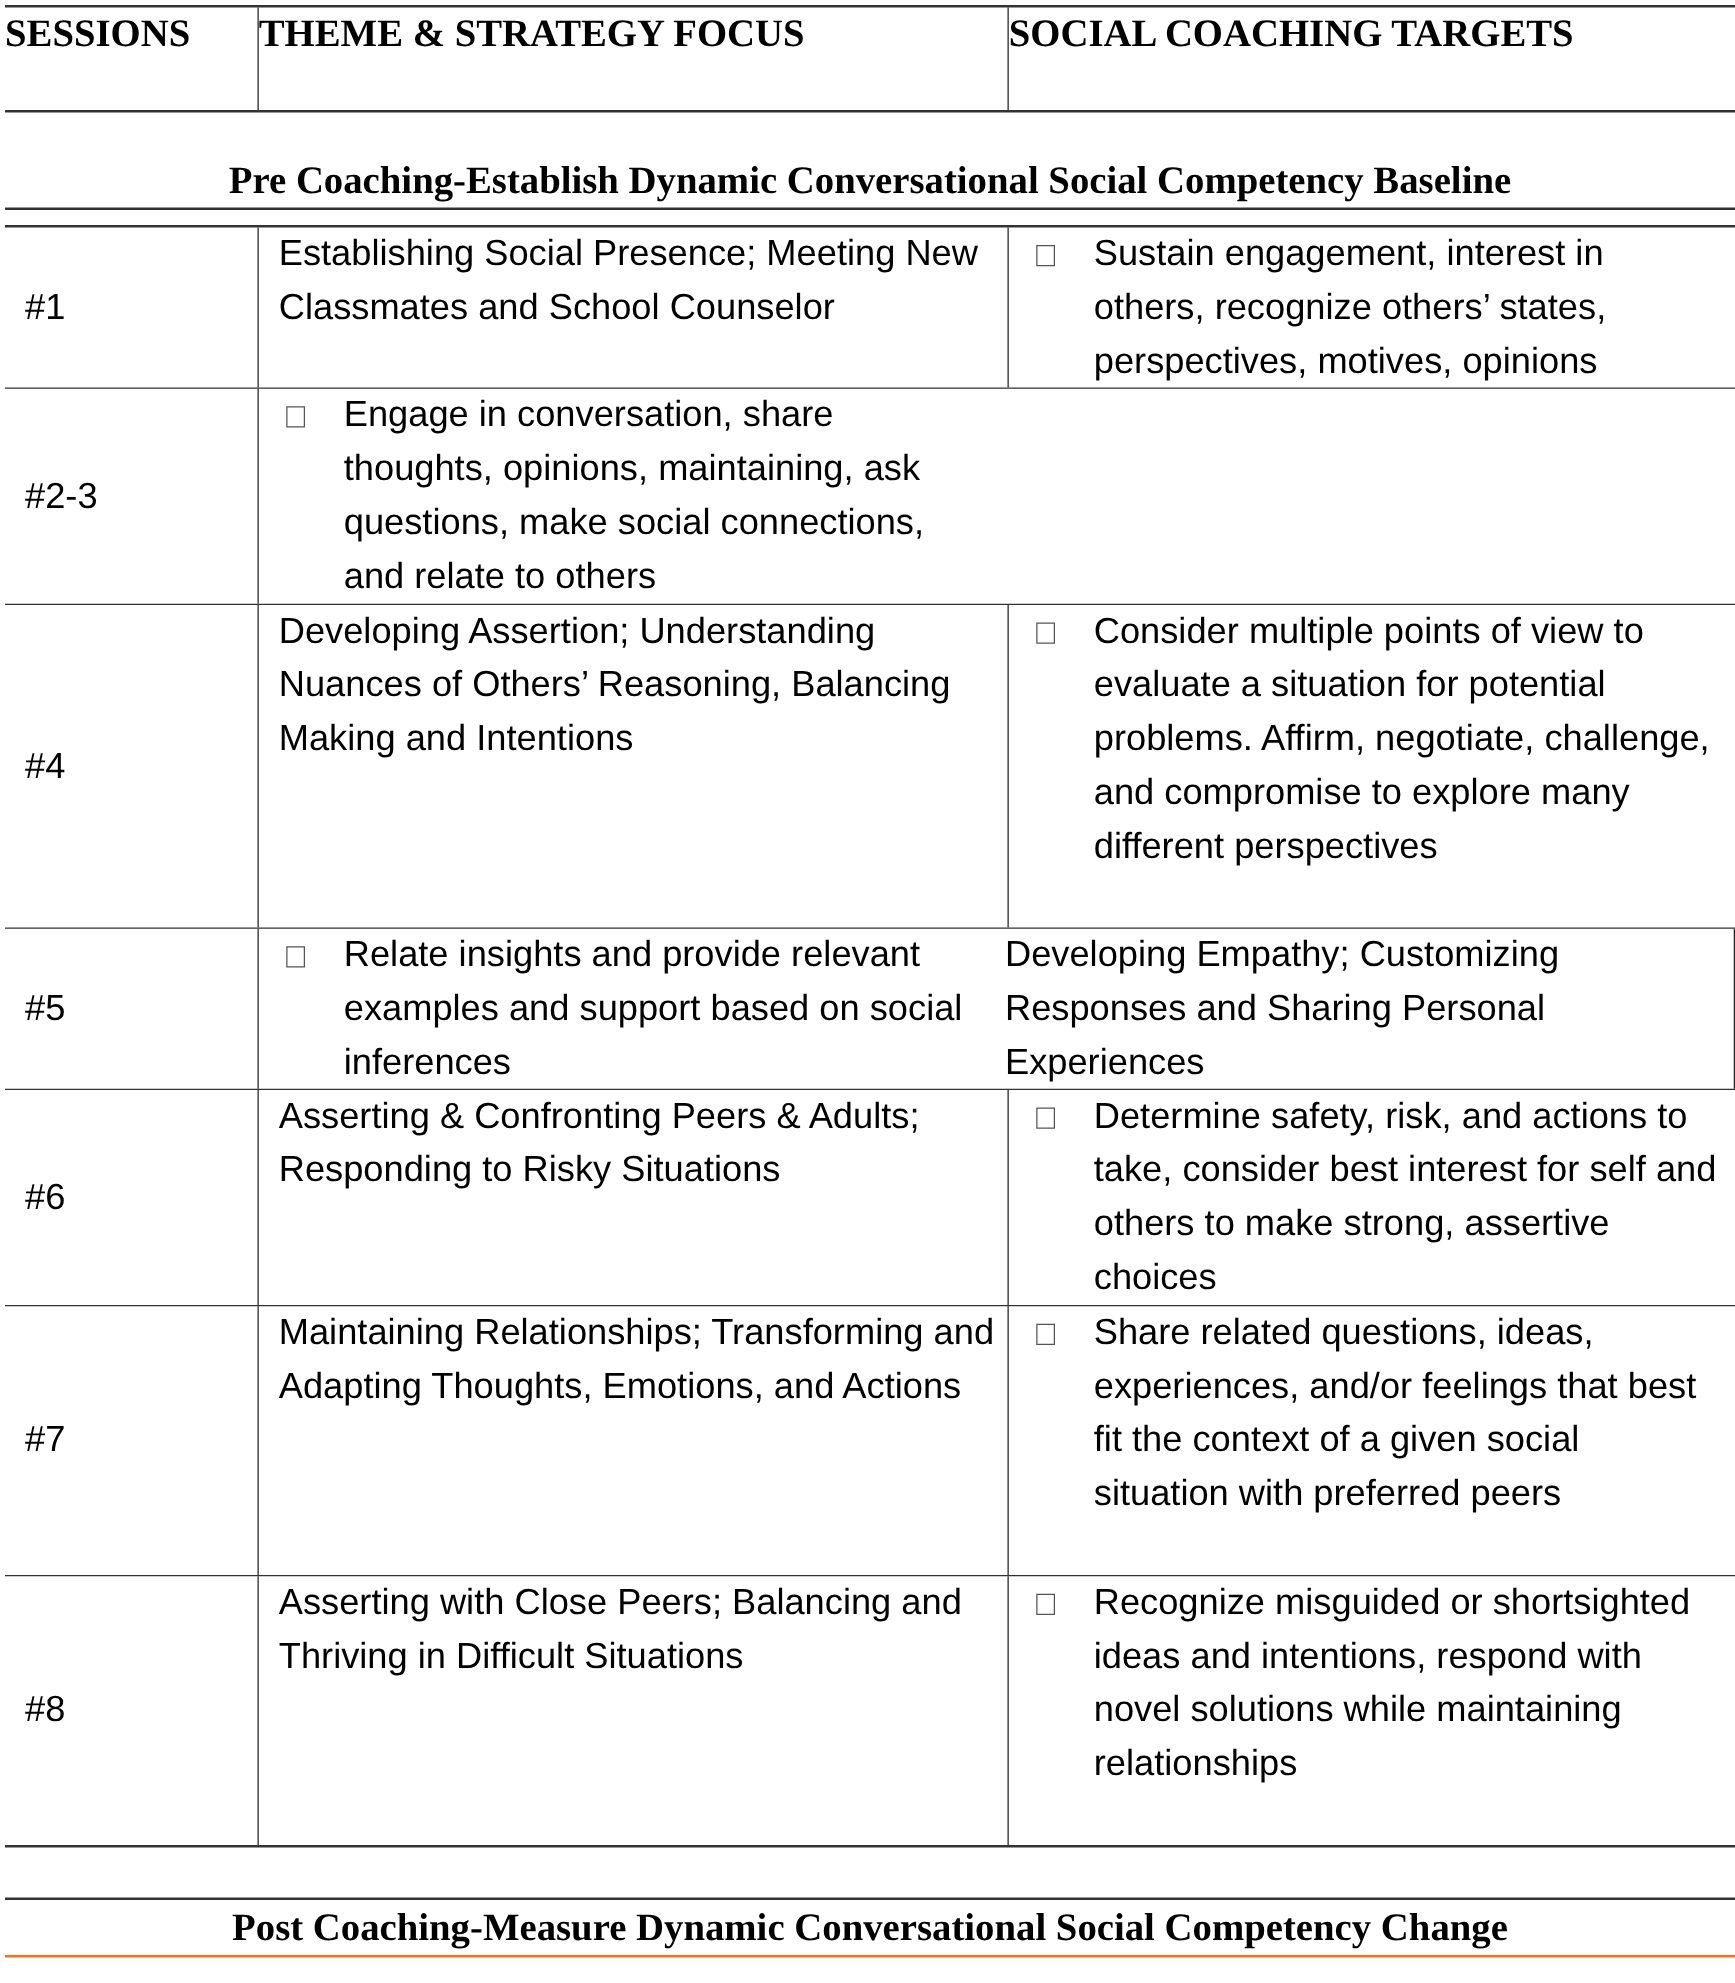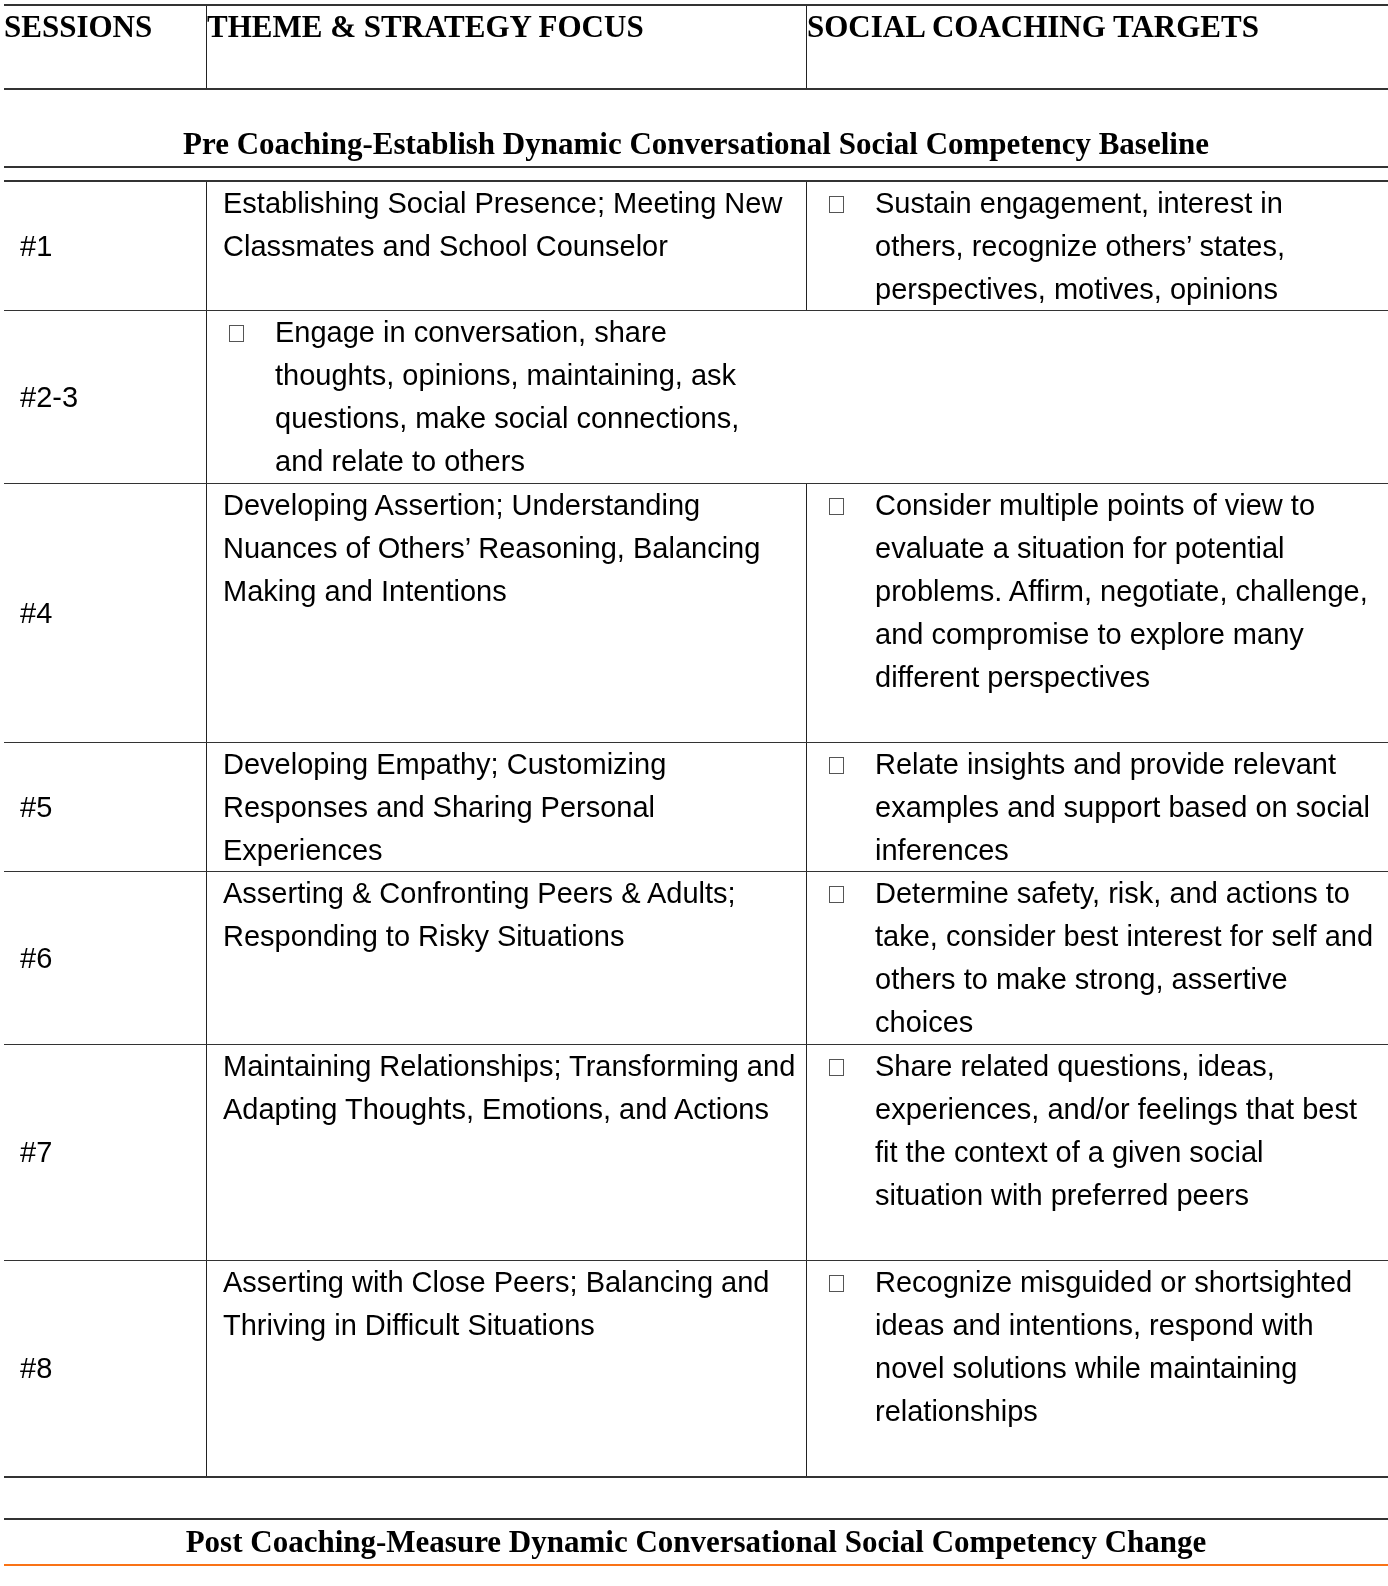--- a/index.html
+++ b/index.html
@@ -42,22 +42,22 @@
     <div class="cell cs">#2-3</div>
     <div class="cell cg"><span class="chk"></span><span>Engage in conversation, share thoughts, opinions, maintaining, ask questions, make social connections, and relate to others</span></div>
   </div>
   <div class="row" style="height:259px">
     <div class="cell cs">#4</div>
     <div class="cell ct">Developing Assertion; Understanding Nuances of Others’ Reasoning, Balancing Making and Intentions</div>
     <div class="cell cg"><span class="chk"></span><span>Consider multiple points of view to evaluate a situation for potential problems. Affirm, negotiate, challenge, and compromise to explore many different perspectives</span></div>
   </div>
   <div class="row" style="height:129px">
     <div class="cell cs">#5</div>
+    <div class="cell cg"><span class="chk"></span><span>Relate insights and provide relevant examples and support based on social inferences</span></div>
     <div class="cell ct">Developing Empathy; Customizing Responses and Sharing Personal Experiences</div>
-    <div class="cell cg"><span class="chk"></span><span>Relate insights and provide relevant examples and support based on social inferences</span></div>
   </div>
   <div class="row" style="height:173px">
     <div class="cell cs">#6</div>
     <div class="cell ct">Asserting &amp; Confronting Peers &amp; Adults; Responding to Risky Situations</div>
     <div class="cell cg"><span class="chk"></span><span>Determine safety, risk, and actions to take, consider best interest for self and others to make strong, assertive choices</span></div>
   </div>
   <div class="row" style="height:216px">
     <div class="cell cs">#7</div>
     <div class="cell ct">Maintaining Relationships; Transforming and Adapting Thoughts, Emotions, and Actions</div>
     <div class="cell cg"><span class="chk"></span><span>Share related questions, ideas, experiences, and/or feelings that best fit the context of a given social situation with preferred peers</span></div>

